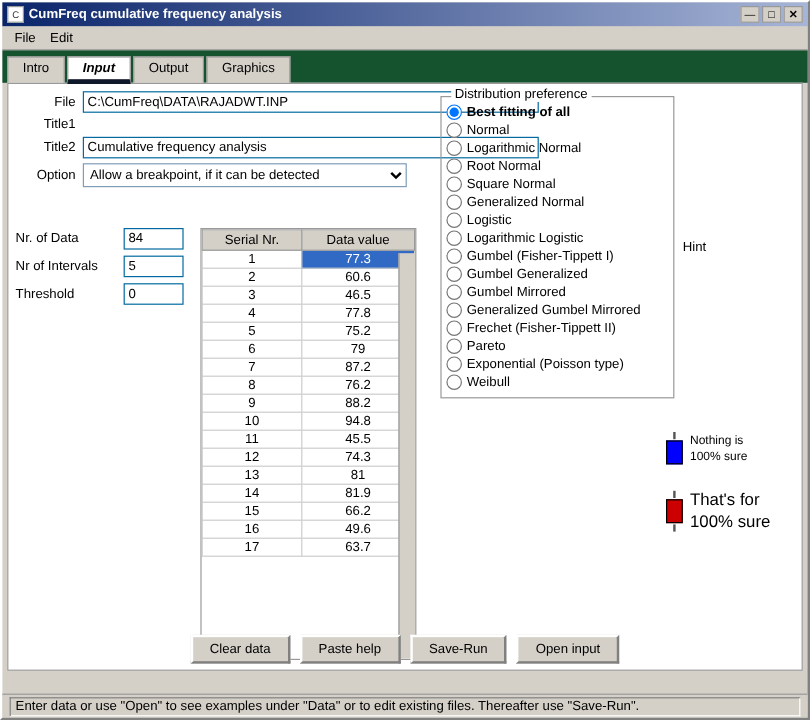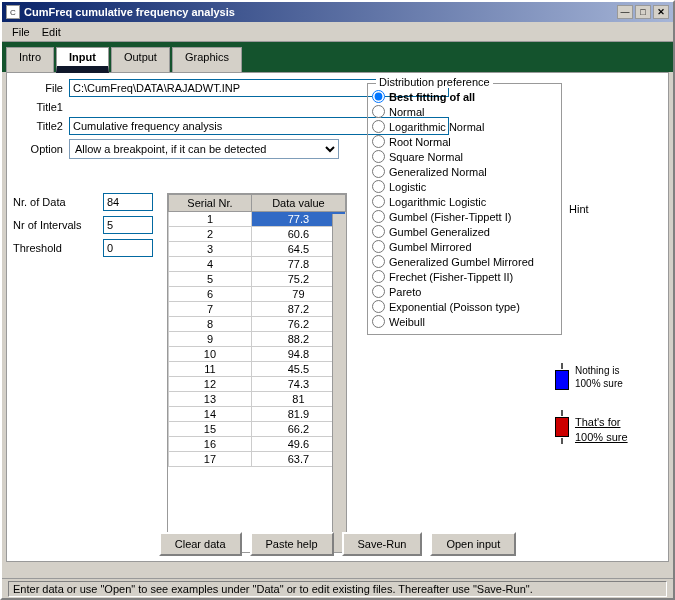--- a/index.html
+++ b/index.html
@@ -80,23 +80,24 @@
       background: #d4d0c8;
       border: 1px solid #999;
       border-bottom: none;
       cursor: pointer;
       font-size: 11px;
       position: relative;
       top: 1px;
     }
     .tab.active {
       background: #fff;
-      border-bottom: 7px solid #0f172a;
+      border-bottom: 4px solid #0f172a;
       z-index: 2;
       font-weight: bold;
+      font-style: italic;
     }
     
     #main-content {
       background: #fff;
       border: 1px solid #999;
       margin: 0 4px;
       padding: 6px;
       height: 490px;
       overflow: hidden;
       position: relative;
@@ -388,21 +389,21 @@
         <tr>
               <td>1</td>
               <td style="background: rgb(49, 106, 197); color: white;">77.3</td>
             </tr>
             <tr>
               <td>2</td>
               <td>60.6</td>
             </tr>
             <tr>
               <td>3</td>
-              <td>64.5</td>
+              <td>46.5</td>
             </tr>
             <tr>
               <td>4</td>
               <td>77.8</td>
             </tr>
             <tr>
               <td>5</td>
               <td>75.2</td>
             </tr>
             <tr>
@@ -537,21 +538,21 @@
           <div class="legend-rect-blue"></div>
         </div>
         <span style="font-size:10px; line-height: 1.3;">Nothing is<br>100% sure</span>
       </div>
       <div class="legend-row" style="margin-top: 20px;">
         <div class="legend-shape-container">
           <div class="legend-line"></div>
           <div class="legend-rect-red"></div>
           <div class="legend-line"></div>
         </div>
-        <span style="font-size:11px; line-height: 1.3; text-decoration: underline;">That's for<br>100% sure</span>
+        <span style="font-size:14px; line-height: 1.3;">That's for<br>100% sure</span>
       </div>
     </div>
 
     <div id="bottom-buttons">
       <button class="bottom-btn">Clear data</button>
       <button class="bottom-btn">Paste help</button>
       <button class="bottom-btn">Save-Run</button>
       <button class="bottom-btn">Open input</button>
     </div>
 

